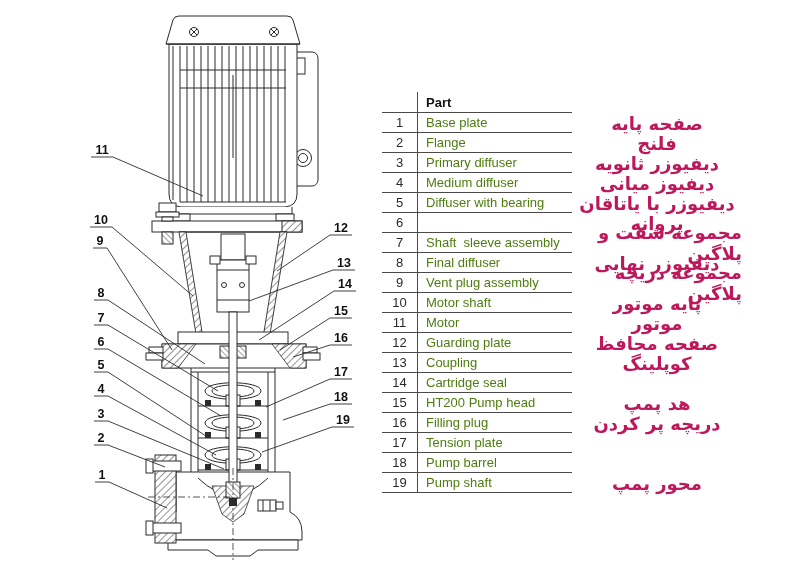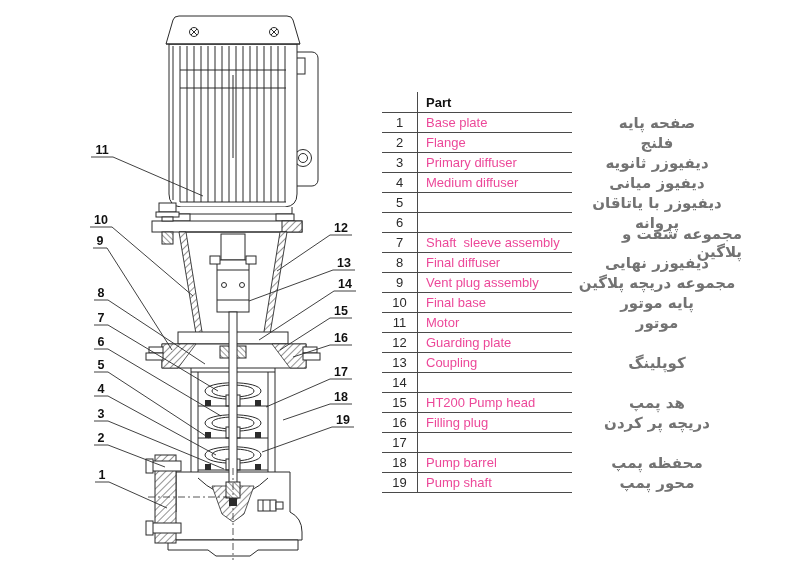--- a/index.html
+++ b/index.html
@@ -11,24 +11,24 @@
   svg .callout-num{font-family:"Liberation Sans",sans-serif;font-size:12.5px;font-weight:bold;fill:#111;}
   svg .callout-line{stroke:#2b2b2b;stroke-width:0.9;fill:none;}
   
   .table-wrap{position:absolute;left:382px;top:92px;width:372px;}
   .trow{display:flex;height:20px;}
   .trow.thead{height:21px;}
   .en{display:flex;width:190px;border-bottom:1px solid #4a4a4a;}
   .thead .en{border-bottom:1px solid #4a4a4a;}
   .c-num{width:35px;border-right:1px solid #4a4a4a;display:flex;align-items:center;
          justify-content:center;font-size:13px;color:#2a2a2a;}
-  .c-part{flex:1;display:flex;align-items:center;padding-left:8px;font-size:13px;color:#ec4899;white-space:pre;}
+  .c-part{flex:1;display:flex;align-items:center;padding-left:8px;font-size:13px;color:#4d7c0f;white-space:pre;}
   .thead .c-part{font-weight:bold;color:#111;}
   .c-fa{width:170px;display:flex;align-items:center;justify-content:center;
-        font-family:"DejaVu Sans",sans-serif;font-weight:bold;font-size:15px;color:#737373;direction:rtl;}
+        font-family:"DejaVu Sans",sans-serif;font-weight:bold;font-size:18px;color:#be185d;direction:rtl;}
 </style>
 </head>
 <body>
 
 <div class="stage">
 
   <svg width="380" height="562" viewBox="0 0 380 562">
     <defs>
       <pattern id="h1" patternUnits="userSpaceOnUse" width="5" height="5" patternTransform="rotate(45)">
         <rect width="5" height="5" fill="#ffffff"></rect>
@@ -336,20 +336,21 @@
         <div class="trow">
           <div class="en">
             <div class="c-num">4</div>
             <div class="c-part">Medium diffuser</div>
           </div>
           <div class="c-fa">دیفیوز میانی</div>
         </div>
         <div class="trow">
           <div class="en">
             <div class="c-num">5</div>
+            <div class="c-part">Diffuser with bearing</div>
           </div>
           <div class="c-fa">دیفیوزر با یاتاقان</div>
         </div>
         <div class="trow">
           <div class="en">
             <div class="c-num">6</div>
           </div>
           <div class="c-fa">پروانه</div>
         </div>
         <div class="trow">
@@ -369,74 +370,76 @@
         <div class="trow">
           <div class="en">
             <div class="c-num">9</div>
             <div class="c-part">Vent plug assembly</div>
           </div>
           <div class="c-fa">مجموعه دریچه پلاگین</div>
         </div>
         <div class="trow">
           <div class="en">
             <div class="c-num">10</div>
-            <div class="c-part">Final base</div>
+            <div class="c-part">Motor shaft</div>
           </div>
           <div class="c-fa">پایه موتور</div>
         </div>
         <div class="trow">
           <div class="en">
             <div class="c-num">11</div>
             <div class="c-part">Motor</div>
           </div>
           <div class="c-fa">موتور</div>
         </div>
         <div class="trow">
           <div class="en">
             <div class="c-num">12</div>
             <div class="c-part">Guarding plate</div>
           </div>
+          <div class="c-fa">صفحه محافظ</div>
         </div>
         <div class="trow">
           <div class="en">
             <div class="c-num">13</div>
             <div class="c-part">Coupling</div>
           </div>
           <div class="c-fa">کوپلینگ</div>
         </div>
         <div class="trow">
           <div class="en">
             <div class="c-num">14</div>
+            <div class="c-part">Cartridge seal</div>
           </div>
         </div>
         <div class="trow">
           <div class="en">
             <div class="c-num">15</div>
             <div class="c-part">HT200 Pump head</div>
           </div>
           <div class="c-fa">هد پمپ</div>
         </div>
         <div class="trow">
           <div class="en">
             <div class="c-num">16</div>
             <div class="c-part">Filling plug</div>
           </div>
           <div class="c-fa">دریچه پر کردن</div>
         </div>
         <div class="trow">
           <div class="en">
             <div class="c-num">17</div>
+            <div class="c-part">Tension plate</div>
           </div>
         </div>
         <div class="trow">
           <div class="en">
             <div class="c-num">18</div>
             <div class="c-part">Pump barrel</div>
           </div>
-          <div class="c-fa">محفظه پمپ</div>
         </div>
         <div class="trow">
           <div class="en">
             <div class="c-num">19</div>
             <div class="c-part">Pump shaft</div>
           </div>
           <div class="c-fa">محور پمپ</div>
         </div>
       </div>
   </div>

